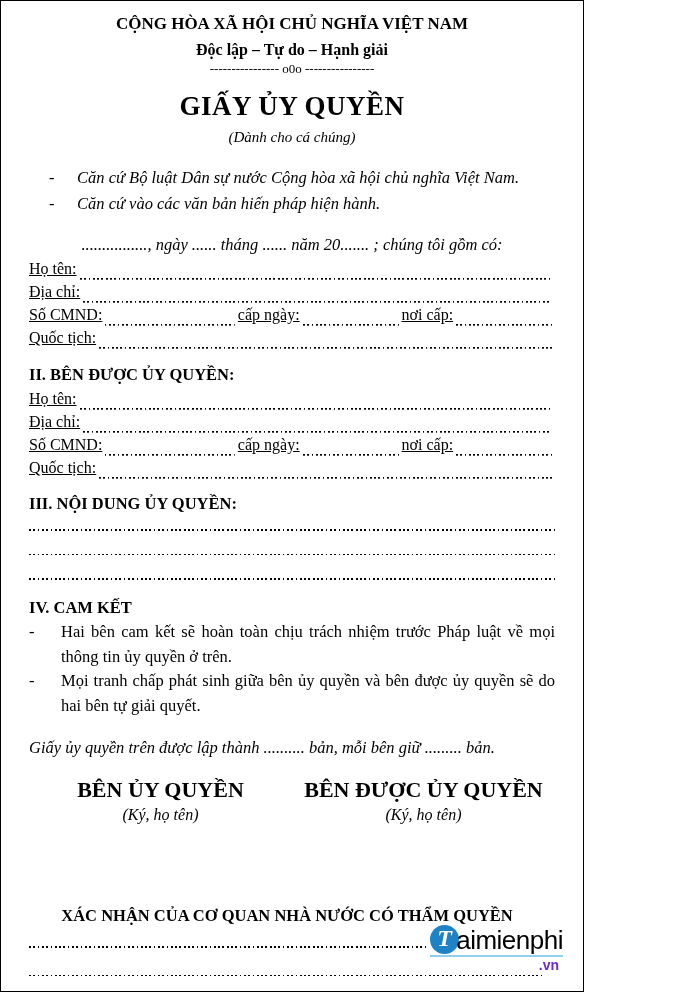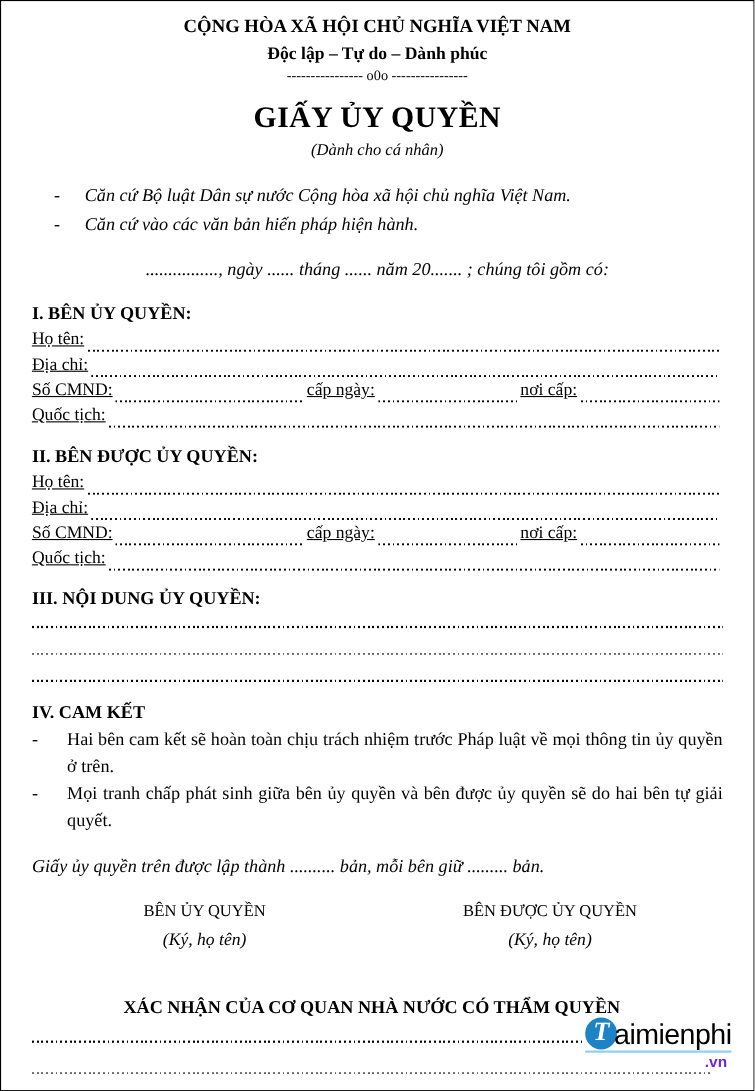--- a/index.html
+++ b/index.html
@@ -1,19 +1,19 @@
 <!DOCTYPE html>
 <html><head>
 <meta charset="utf-8">
 <style>
   * { margin:0; padding:0; box-sizing:border-box; }
   html,body { background:#fff; }
   .page {
     position:relative;
-    width:686px; height:992px;
+    width:584px; height:992px;
     background:#fff;
     border:1px solid #000;
     font-family:"Liberation Serif","DejaVu Serif",serif;
     color:#000;
     padding:12px 28px 0 28px;
     overflow:hidden;
   }
   .center { text-align:center; }
 
   
@@ -58,21 +58,21 @@
   .commit { margin-top:0; }
   .commit-item { display:flex; font-size:16.5px; line-height:24.5px; }
   .commit-item .marker { width:32px; flex-shrink:0; }
   .commit-item .txt { flex:1; text-align:justify; }
 
   .copies-line { font-style:italic; font-size:16.5px; line-height:24px; margin-top:18px; }
 
   
   .sig-row { display:flex; margin-top:18px; }
   .sig-col { flex:1; text-align:center; }
-  .sig-title { font-weight:normal; font-size:15px; line-height:23px; }
+  .sig-title { font-weight:bold; font-size:22px; line-height:23px; }
   .sig-note  { font-style:italic; font-size:16px; line-height:23px; margin-top:2px; }
 
   
   .bottom-block { position:absolute; left:28px; right:38px; top:903px; }
   .confirm-heading { font-weight:bold; font-size:16.5px; line-height:24px; text-align:center; }
   .bl-1 { margin-top:18px; }
   .bl-2 { margin-top:27px; }
 
   
   .logo { position:absolute; right:20px; top:924px; background:#fff; padding-left:2px; }
@@ -94,43 +94,42 @@
     text-align:right; padding-right:4px;
   }
 </style>
 </head>
 <body>
 
 <div class="page">
 
   <div class="center">
     <div class="nat-title">CỘNG HÒA XÃ HỘI CHỦ NGHĨA VIỆT NAM</div>
-    <div class="motto">Độc lập – Tự do – Dành phúc</div>
+    <div class="motto">Độc lập – Tự do – Hạnh giải</div>
     <div class="separator">---------------- o0o ----------------</div>
   </div>
 
   <div class="center">
     <div class="doc-title">GIẤY ỦY QUYỀN</div>
-    <div class="doc-subtitle">(Dành cho cá nhân)</div>
+    <div class="doc-subtitle">(Dành cho cá chúng)</div>
   </div>
 
   <div class="legal">
     <div class="legal-item">
       <span class="marker">-</span>
       <span class="txt">Căn cứ Bộ luật Dân sự nước Cộng hòa xã hội chủ nghĩa Việt Nam.</span>
     </div>
     <div class="legal-item">
       <span class="marker">-</span>
       <span class="txt">Căn cứ vào các văn bản hiến pháp hiện hành.</span>
     </div>
   </div>
 
   <div class="date-line">................, ngày ...... tháng ...... năm 20....... ; chúng tôi gồm có:</div>
 
-  <div class="sec-heading mt-sec1">I. BÊN ỦY QUYỀN:</div>
   <div class="field-row">
     <span class="lbl">Họ tên:</span>
     <span class="dots"></span>
   </div>
   <div class="field-row">
     <span class="lbl">Địa chỉ:</span>
     <span class="dots"></span>
   </div>
   <div class="field-row">
     <span class="lbl">Số CMND:</span>

